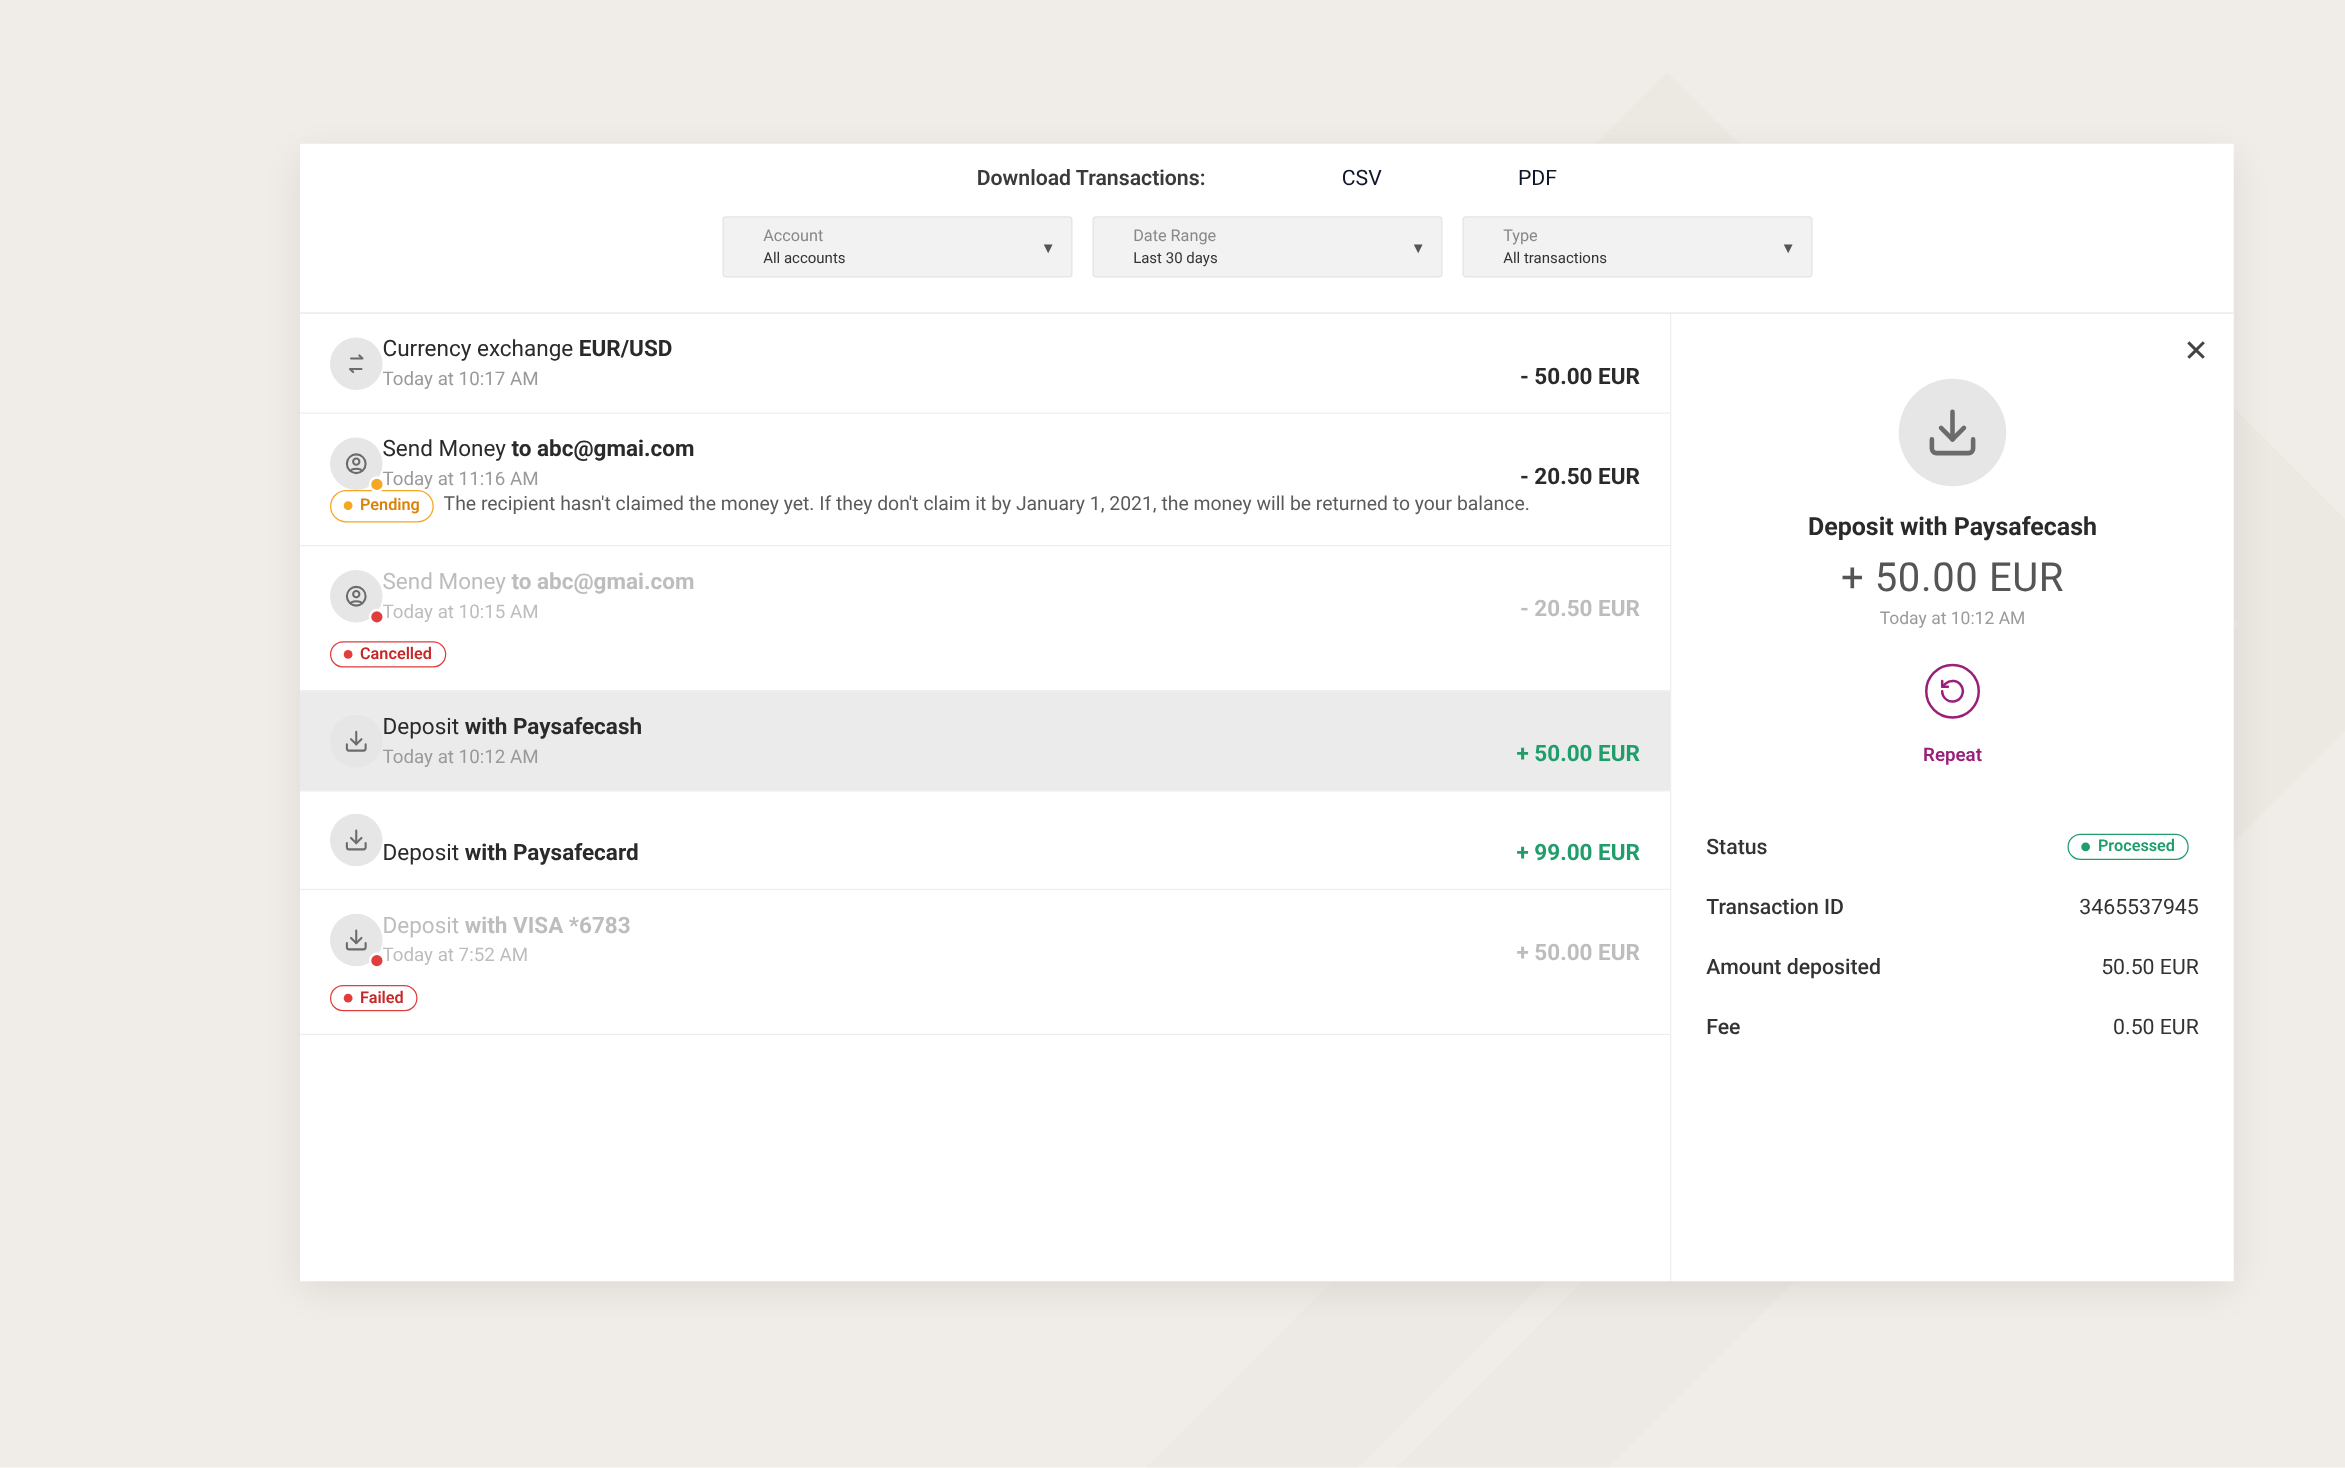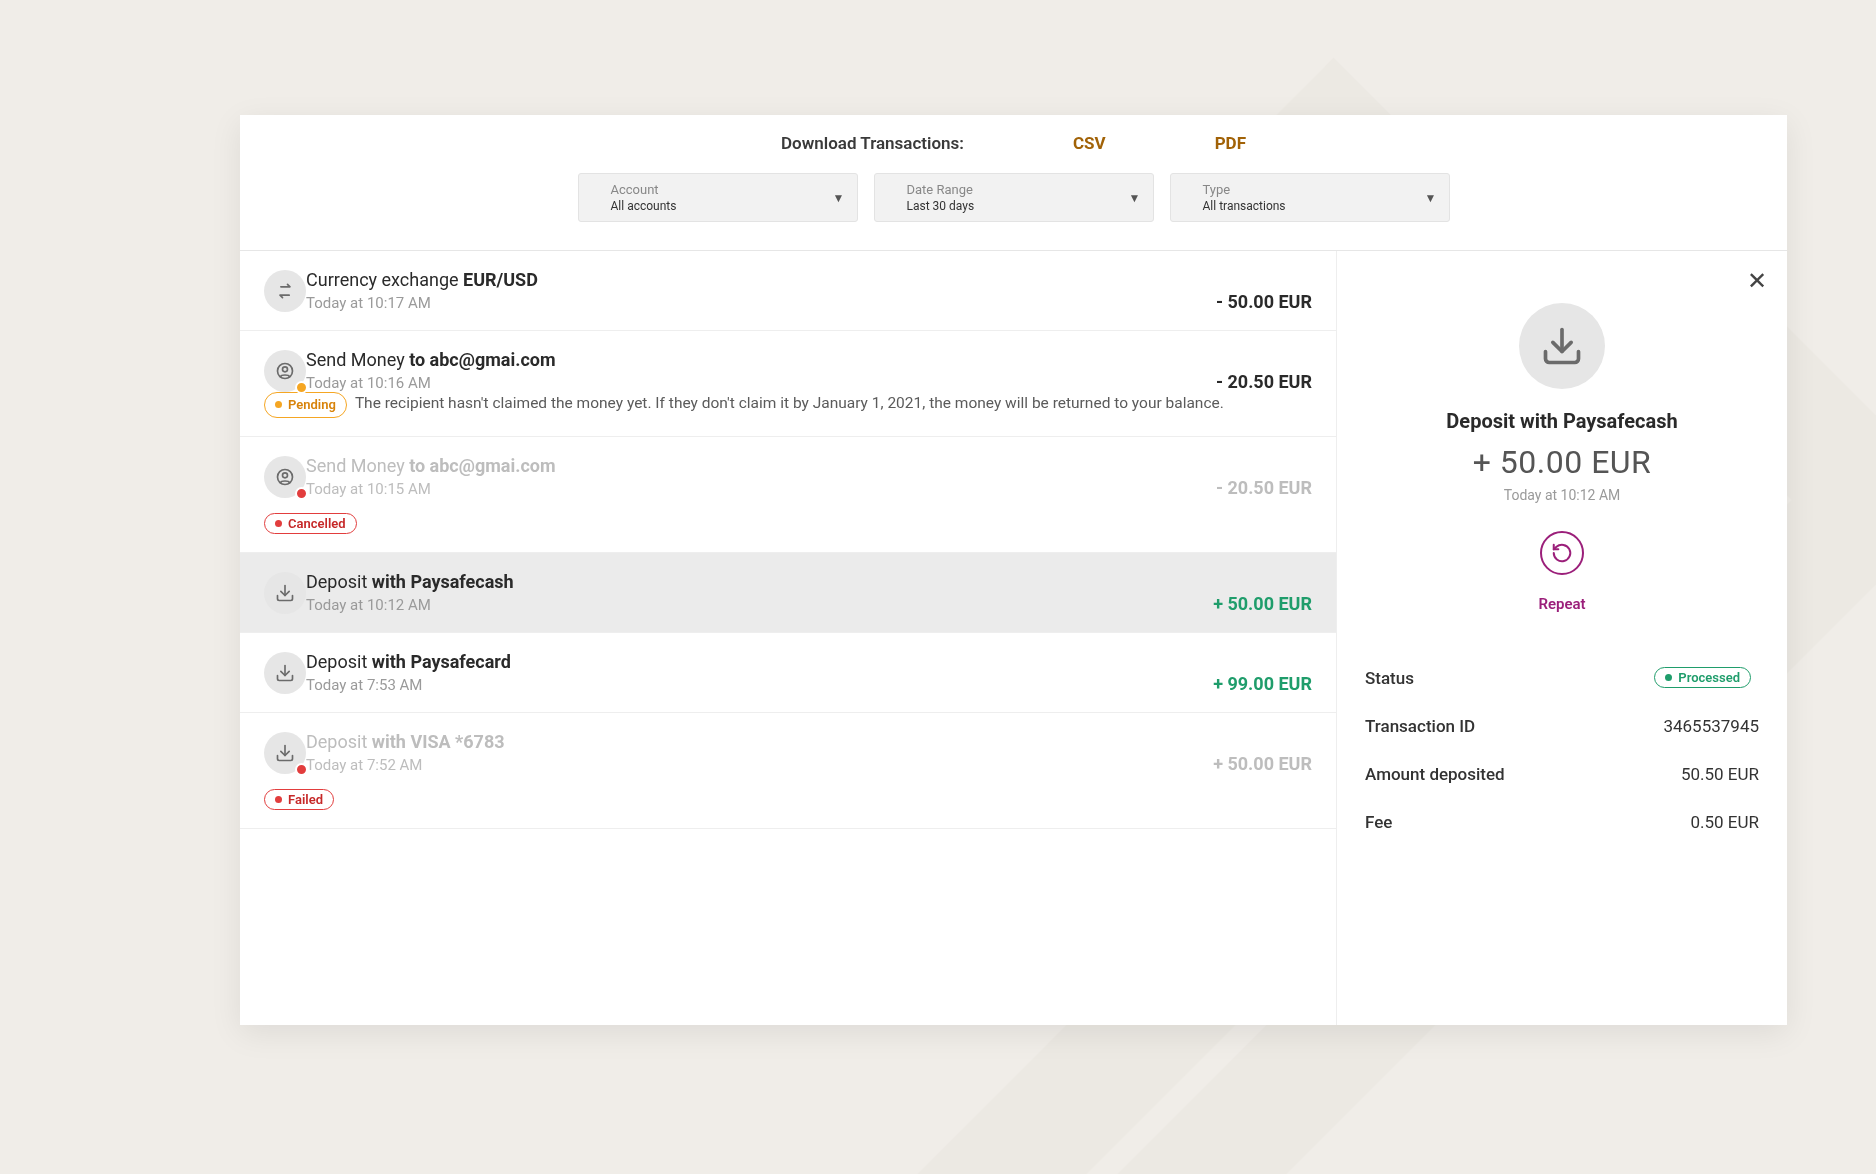--- a/index.html
+++ b/index.html
@@ -35,21 +35,21 @@
   .dl-bar {
     display: flex;
     align-items: center;
     gap: 80px;
     padding: 18px 0 12px;
     justify-content: center;
     font-size: 17px;
     color: #3a3a3a;
   }
   .dl-bar .dl-label { font-weight: 600; }
-  .dl-bar .dl-link { color: #a16207; font-weight: 700; cursor: pointer; padding-left: 29px; }
+  .dl-bar .dl-link { color: #0f172a; font-weight: 400; cursor: pointer; padding-left: 29px; }
 
   
   .filters {
     display: flex;
     gap: 16px;
     padding: 8px 24px 28px;
     justify-content: center;
   }
   .filter {
     background: #f2f2f2;
@@ -303,21 +303,21 @@
             <div class="tx-icon">
               <svg width="20" height="20" viewBox="0 0 24 24" fill="none" stroke="currentColor" stroke-width="2" stroke-linecap="round" stroke-linejoin="round">
                 <circle cx="12" cy="12" r="9"></circle>
                 <circle cx="12" cy="10" r="3"></circle>
                 <path d="M6.5 19c1-3 10-3 11 0"></path>
               </svg>
               <span class="badge orange"></span>
             </div>
             <div class="tx-body">
               <div class="tx-title"><span>Send Money </span><span class="bold">to abc@gmai.com</span></div>
-              <div class="tx-sub">Today at 10:16 AM</div>
+              <div class="tx-sub">Today at 11:16 AM</div>
             </div>
             <div class="tx-amount ">- 20.50 EUR</div>
           </div>
           <div class="tx-note"><span class="pill pending"><span class="dot"></span>Pending</span><span>The recipient hasn't claimed the money yet. If they don't claim it by January 1, 2021, the money will be returned to your balance.</span></div>
         </div>
         <div class="tx faded">
           <div class="tx-row1">
             <div class="tx-icon">
               <svg width="20" height="20" viewBox="0 0 24 24" fill="none" stroke="currentColor" stroke-width="2" stroke-linecap="round" stroke-linejoin="round">
                 <circle cx="12" cy="12" r="9"></circle>
@@ -354,21 +354,20 @@
           <div class="tx-row1">
             <div class="tx-icon">
               <svg width="20" height="20" viewBox="0 0 24 24" fill="none" stroke="currentColor" stroke-width="2" stroke-linecap="round" stroke-linejoin="round">
                 <path d="M21 15v4a2 2 0 0 1-2 2H5a2 2 0 0 1-2-2v-4"></path>
                 <polyline points="7 10 12 15 17 10"></polyline>
                 <line x1="12" y1="15" x2="12" y2="3"></line>
               </svg>
             </div>
             <div class="tx-body">
               <div class="tx-title"><span>Deposit </span><span class="bold">with Paysafecard</span></div>
-              <div class="tx-sub">Today at 7:53 AM</div>
             </div>
             <div class="tx-amount pos">+ 99.00 EUR</div>
           </div>
         </div>
         <div class="tx faded">
           <div class="tx-row1">
             <div class="tx-icon">
               <svg width="20" height="20" viewBox="0 0 24 24" fill="none" stroke="currentColor" stroke-width="2" stroke-linecap="round" stroke-linejoin="round">
                 <path d="M21 15v4a2 2 0 0 1-2 2H5a2 2 0 0 1-2-2v-4"></path>
                 <polyline points="7 10 12 15 17 10"></polyline>

